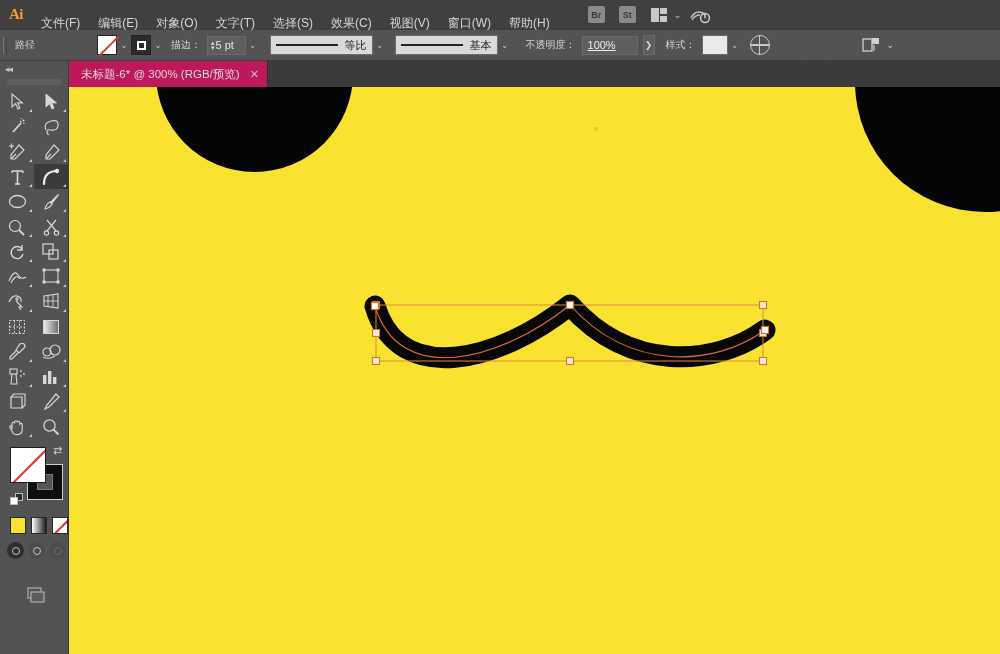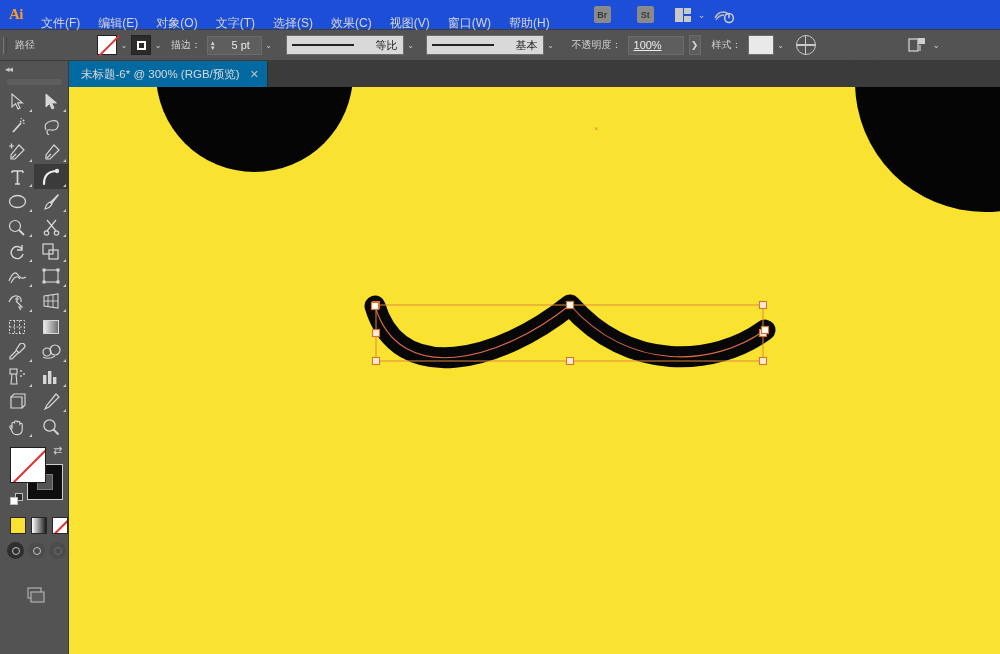--- a/index.html
+++ b/index.html
@@ -7,34 +7,34 @@
     width:1000px; height:654px; overflow:hidden;
     background:#535353;
     font-family:"Liberation Sans","DejaVu Sans",sans-serif;
     -webkit-font-smoothing:antialiased;
   }
   #app { position:relative; width:1000px; height:654px; }
 
   
   .menubar{
     position:absolute; left:0; top:0; width:1000px; height:30px;
-    background:#1d4ed8; display:flex; align-items:center;
+    background:#404040; display:flex; align-items:center;
     border-bottom:1px solid #3d3d3d;
   }
   .ai-logo{
     width:32px; height:30px; display:flex; align-items:center; justify-content:center;
     color:#f79c2b; font-size:15px; font-weight:bold; letter-spacing:-0.5px;
     font-family:"Liberation Serif","DejaVu Serif",serif;
   }
   .menu-item{
     padding:8px 9px; height:30px; line-height:30px;
     font-size:12px; color:#d6d6d6; white-space:nowrap; cursor:default;
   }
   .app-btn{
-    width:17px; height:17px; margin:0 13px; background:#8a8a8a;
+    width:17px; height:17px; margin:0 7px; background:#8a8a8a;
     border-radius:2px; color:#3a3a3a; font-size:9px; font-weight:bold;
     display:flex; align-items:center; justify-content:center;
     font-family:"Liberation Sans",sans-serif;
   }
   .arrange-ico{
     width:17px;height:14px;margin-left:8px;display:flex;gap:1px;
   }
   .arrange-ico i{ display:block; background:#c9c9c9; }
   .arrange-ico i.a{ width:8px; height:14px;}
   .arrange-ico i.b{ width:7px; height:6px;}
@@ -69,27 +69,27 @@
   .sw-stroke{
     background:#2b2b2b; display:flex; align-items:center; justify-content:center;
   }
   .sw-stroke i{ width:9px;height:9px; border:2px solid #fff; display:block;}
   .dd{
     width:14px; height:20px; display:flex; align-items:center; justify-content:center;
     color:#d0d0d0; font-size:8px; cursor:default;
   }
   .numfield{
     height:19px; background:#5e5e5e; border:1px solid #6b6b6b;
-    display:flex; align-items:center; padding:0 3px; gap:17px;
+    display:flex; align-items:center; padding:0 3px; gap:1px;
   }
   .stepper{ display:flex; flex-direction:column; line-height:5px; color:#d8d8d8; font-size:7px;}
   .numtxt{ font-size:11px; color:#e8e8e8; min-width:26px;}
   .selbox{
     height:20px; background:#d9d9d9; border:1px solid #6c6c6c;
-    display:flex; align-items:center; padding:0 5px; gap:22px;
+    display:flex; align-items:center; padding:0 5px; gap:7px;
   }
   .strokeline{ width:62px; height:2px; background:#232323;}
   .selbox span{ font-size:11px; color:#1e1e1e;}
   .opac{
     height:19px; min-width:56px; background:#5e5e5e; border:1px solid #6b6b6b;
     font-size:11px; color:#ededed; display:flex; align-items:center; padding:0 5px;text-decoration:underline;
   }
   .arrow-btn{
     width:12px;height:20px; background:#5d5d5d; border:1px solid #6b6b6b;
     color:#d7d7d7; font-size:9px; display:flex;align-items:center;justify-content:center;
@@ -112,21 +112,21 @@
   .docsetup{
     width:19px;height:16px;margin-left:4px; position:relative;
   }
 
   
   .tabbar{
     position:absolute; left:69px; top:61px; width:931px; height:26px;
     background:#3b3b3b; display:flex; align-items:flex-end;
   }
   .tab{
-    height:26px; background:#0369a1; display:flex; align-items:center;
+    height:26px; background:#be185d; display:flex; align-items:center;
     padding:0 8px 0 12px; gap:10px; border-right:1px solid #2e2e2e;
   }
   .tab-title{ font-size:11.5px; color:#d9d9d9; white-space:nowrap;}
   .tab-close{ font-size:11px; color:#c2c2c2; cursor:default;}
 
   
   .toolbar{
     position:absolute; left:0; top:61px; width:69px; height:593px;
     background:#535353; border-right:1px solid #3a3a3a;
   }

